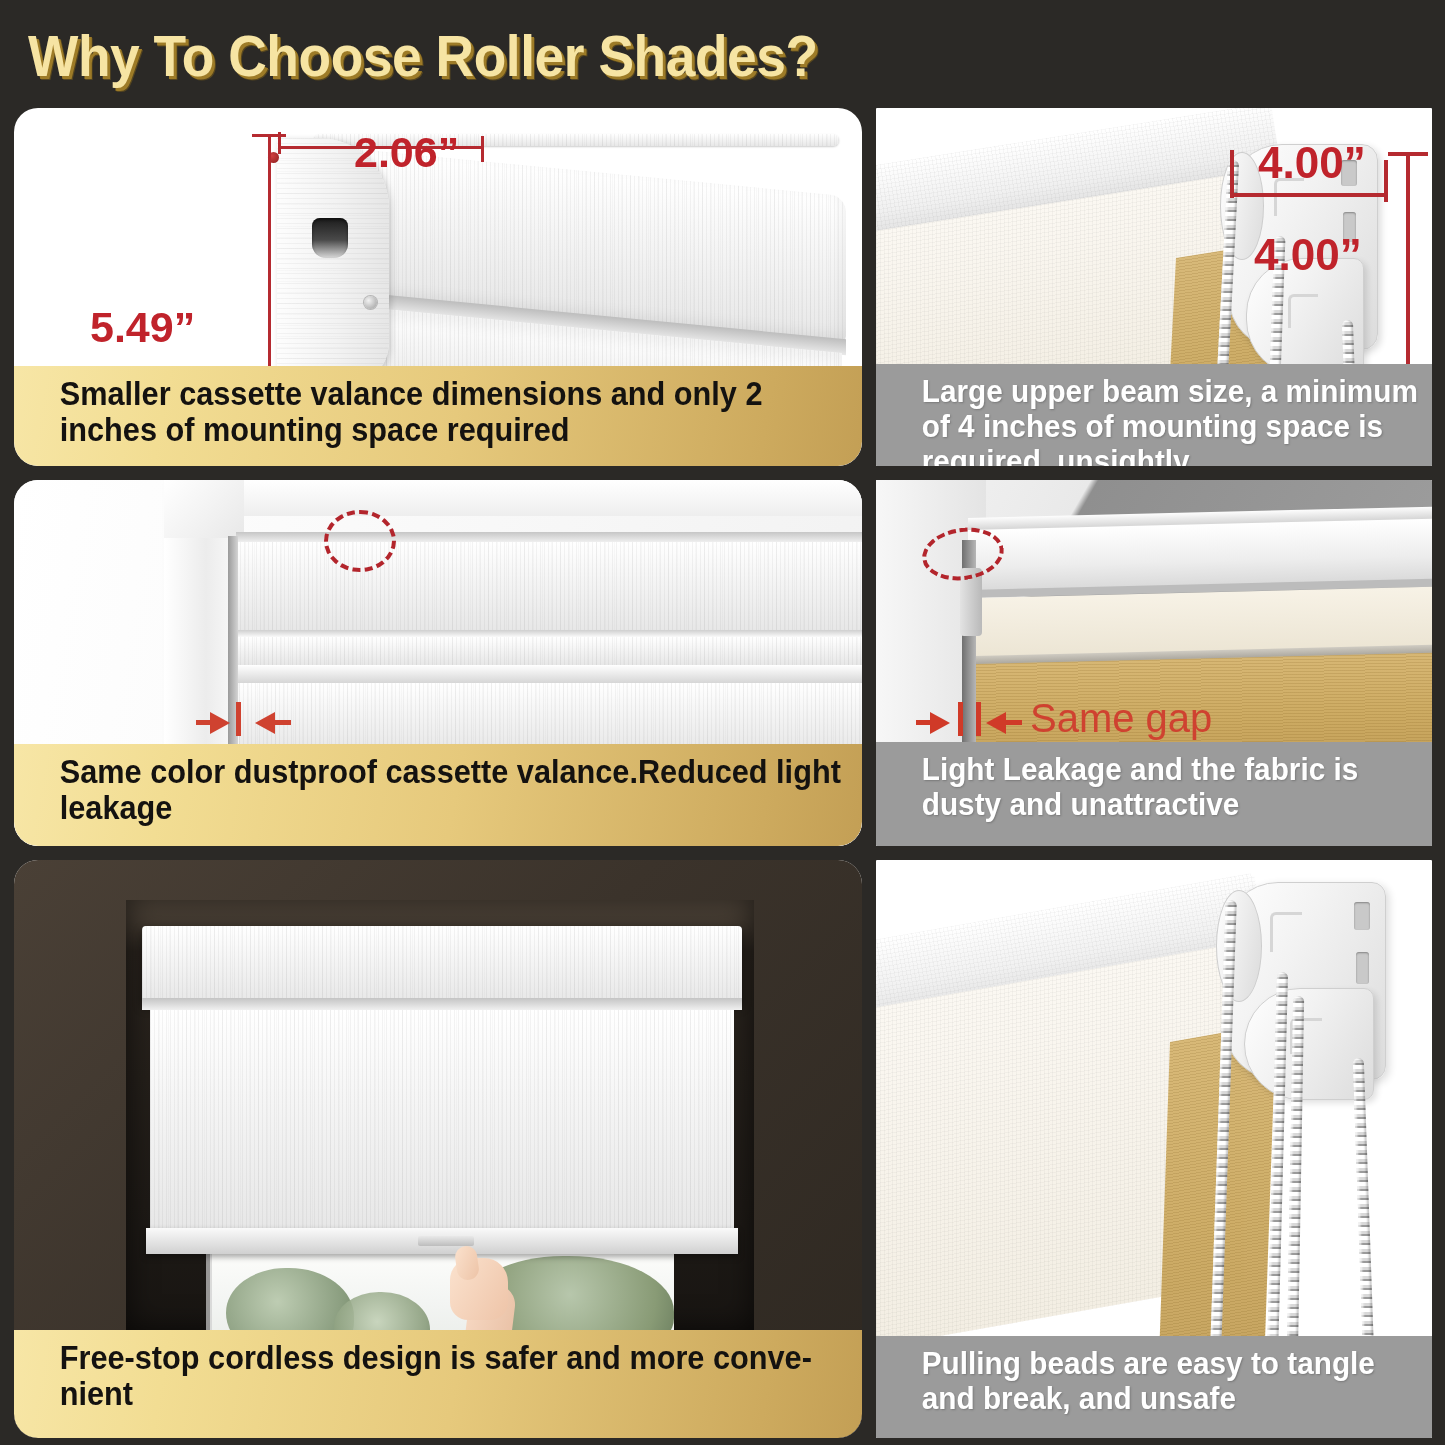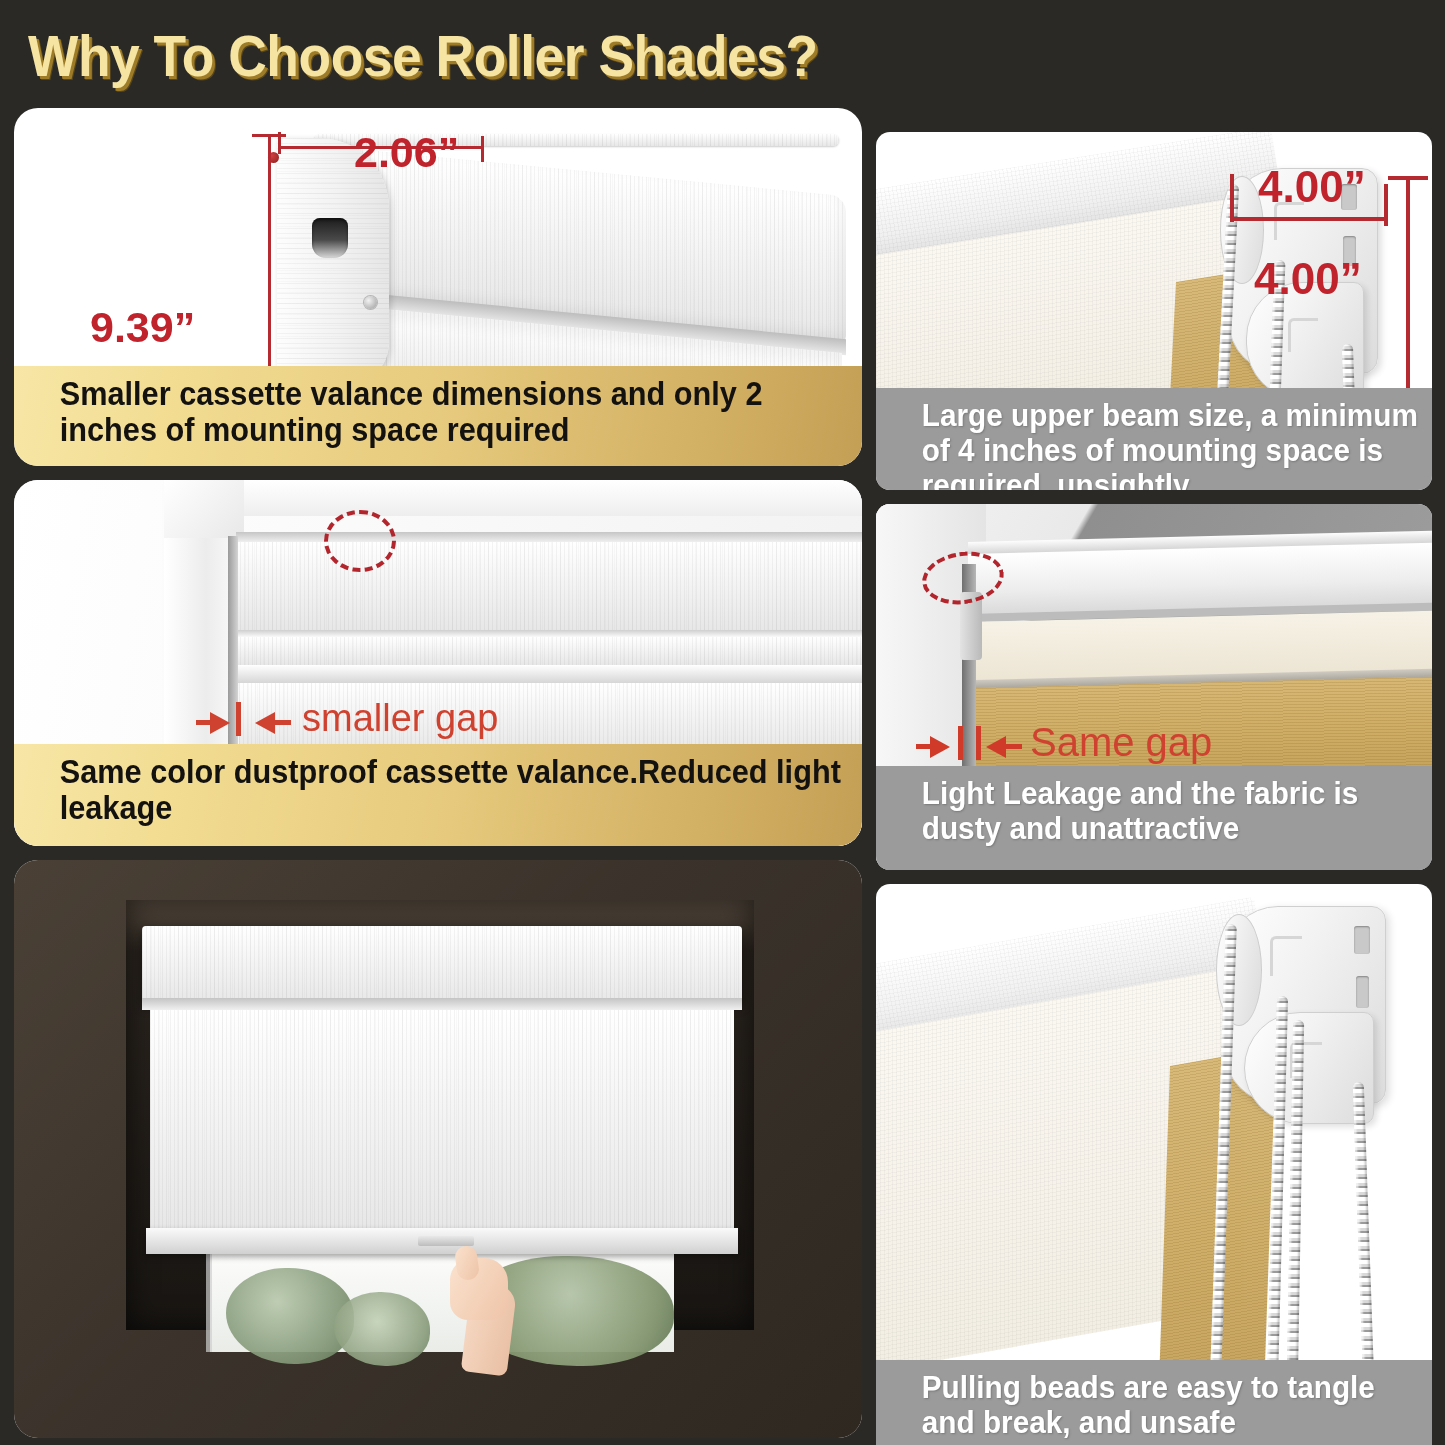--- a/index.html
+++ b/index.html
@@ -16,21 +16,21 @@
     color:#f6e4a3;
     transform:scaleX(0.92);transform-origin:left top;
     text-shadow:3px 3px 0 #9d7b27, 4px 4px 0 rgba(120,92,25,.55);
     white-space:nowrap;
   }
 
   
   .grid{position:absolute;left:0;top:108px;width:1155px;height:1337px;}
   .panel{position:absolute;overflow:hidden;background:#fff;}
   .panel.left{left:14px;border-radius:24px;}
-  .panel.right{border-radius:14px;margin-top:24px;}
+  .panel.right{border-radius:1px;}
 
   .p1{top:0;width:848px;height:358px;}
   .p2{left:876px;top:0;width:556px;height:358px;}
   .p3{top:372px;width:848px;height:366px;}
   .p4{left:876px;top:372px;width:556px;height:366px;}
   .p5{top:752px;width:848px;height:578px;}
   .p6{left:876px;top:752px;width:556px;height:578px;}
 
   .stage{position:absolute;left:0;top:0;right:0;bottom:0;overflow:hidden;}
 
@@ -151,21 +151,21 @@
                     background:linear-gradient(180deg,#efefef,#c8c8c8);box-shadow:inset 0 -2px 3px rgba(0,0,0,.2);"></div>
 
         <div class="dimline" style="left:264px;top:38px;width:206px;height:3px;"></div>
         <div class="dimline" style="left:264px;top:24px;width:3px;height:22px;"></div>
         <div class="dimline" style="left:467px;top:28px;width:3px;height:26px;"></div>
         <div class="dim" style="left:340px;top:20px;font-size:43px;">2.06”</div>
 
         <div class="dimline" style="left:254px;top:26px;width:3px;height:296px;"></div>
         <div class="dimline" style="left:238px;top:26px;width:34px;height:3px;"></div>
         <div class="dimline" style="left:238px;top:319px;width:34px;height:3px;"></div>
-        <div class="dim" style="left:76px;top:195px;font-size:43px;">9.39”</div>
+        <div class="dim" style="left:76px;top:195px;font-size:43px;">5.49”</div>
       </div>
       <div class="cap cap-gold">
         <div class="cap-inner">Smaller cassette valance dimensions and only 2 inches of mounting space required</div>
       </div>
     </div>
 
     <div class="panel right p2">
       <div class="stage">
 
         <div style="position:absolute;left:-20px;top:60px;width:420px;height:86px;
@@ -246,21 +246,20 @@
 
         <div style="position:absolute;left:196px;top:232px;width:0;height:0;
                     border-top:11px solid transparent;border-bottom:11px solid transparent;
                     border-left:20px solid #cf4230;"></div>
         <div style="position:absolute;left:182px;top:240px;width:18px;height:5px;background:#cf4230;"></div>
         <div style="position:absolute;left:241px;top:232px;width:0;height:0;
                     border-top:11px solid transparent;border-bottom:11px solid transparent;
                     border-right:20px solid #cf4230;"></div>
         <div style="position:absolute;left:259px;top:240px;width:18px;height:5px;background:#cf4230;"></div>
         <div style="position:absolute;left:222px;top:222px;width:5px;height:34px;background:#cf4230;"></div>
-        <div class="redtext" style="left:288px;top:217px;font-size:38px;">smaller gap</div>
       </div>
       <div class="cap cap-gold">
         <div class="cap-inner">Same color dustproof cassette valance.Reduced light leakage</div>
       </div>
     </div>
 
     <div class="panel right p4">
       <div class="stage">
         <div style="position:absolute;inset:0;background:linear-gradient(120deg,#f4f4f4 0%,#e9e9e9 28%,#8f8f8f 29%,#a2a2a2 100%);"></div>
         <div style="position:absolute;left:0;top:0;width:110px;height:266px;
@@ -342,20 +341,23 @@
                     background:linear-gradient(180deg,#e9e9e9,#bdbdbd);border-radius:2px;"></div>
 
         <div style="position:absolute;left:452px;top:424px;width:46px;height:90px;
                     background:linear-gradient(100deg,#f7d9c4,#e8bfa3);border-radius:20px 20px 8px 8px;
                     transform:rotate(7deg);"></div>
         <div style="position:absolute;left:436px;top:398px;width:58px;height:62px;
                     background:linear-gradient(120deg,#fbe2ce,#eec4a8);border-radius:22px 24px 18px 18px;"></div>
         <div style="position:absolute;left:442px;top:386px;width:22px;height:34px;
                     background:linear-gradient(120deg,#fbe2ce,#edc3a6);border-radius:11px;
                     transform:rotate(-8deg);"></div>
+      </div>
+      <div class="cap cap-gold">
+        <div class="cap-inner">Free-stop cordless design is safer and more conve-nient</div>
       </div>
     </div>
 
     <div class="panel right p6">
       <div class="stage">
 
         <div style="position:absolute;left:-16px;top:82px;width:400px;height:92px;
                     transform:rotate(-10deg);transform-origin:left top;
                     background:
                       repeating-linear-gradient(90deg, rgba(0,0,0,.028) 0 1px, rgba(0,0,0,0) 1px 4px),

